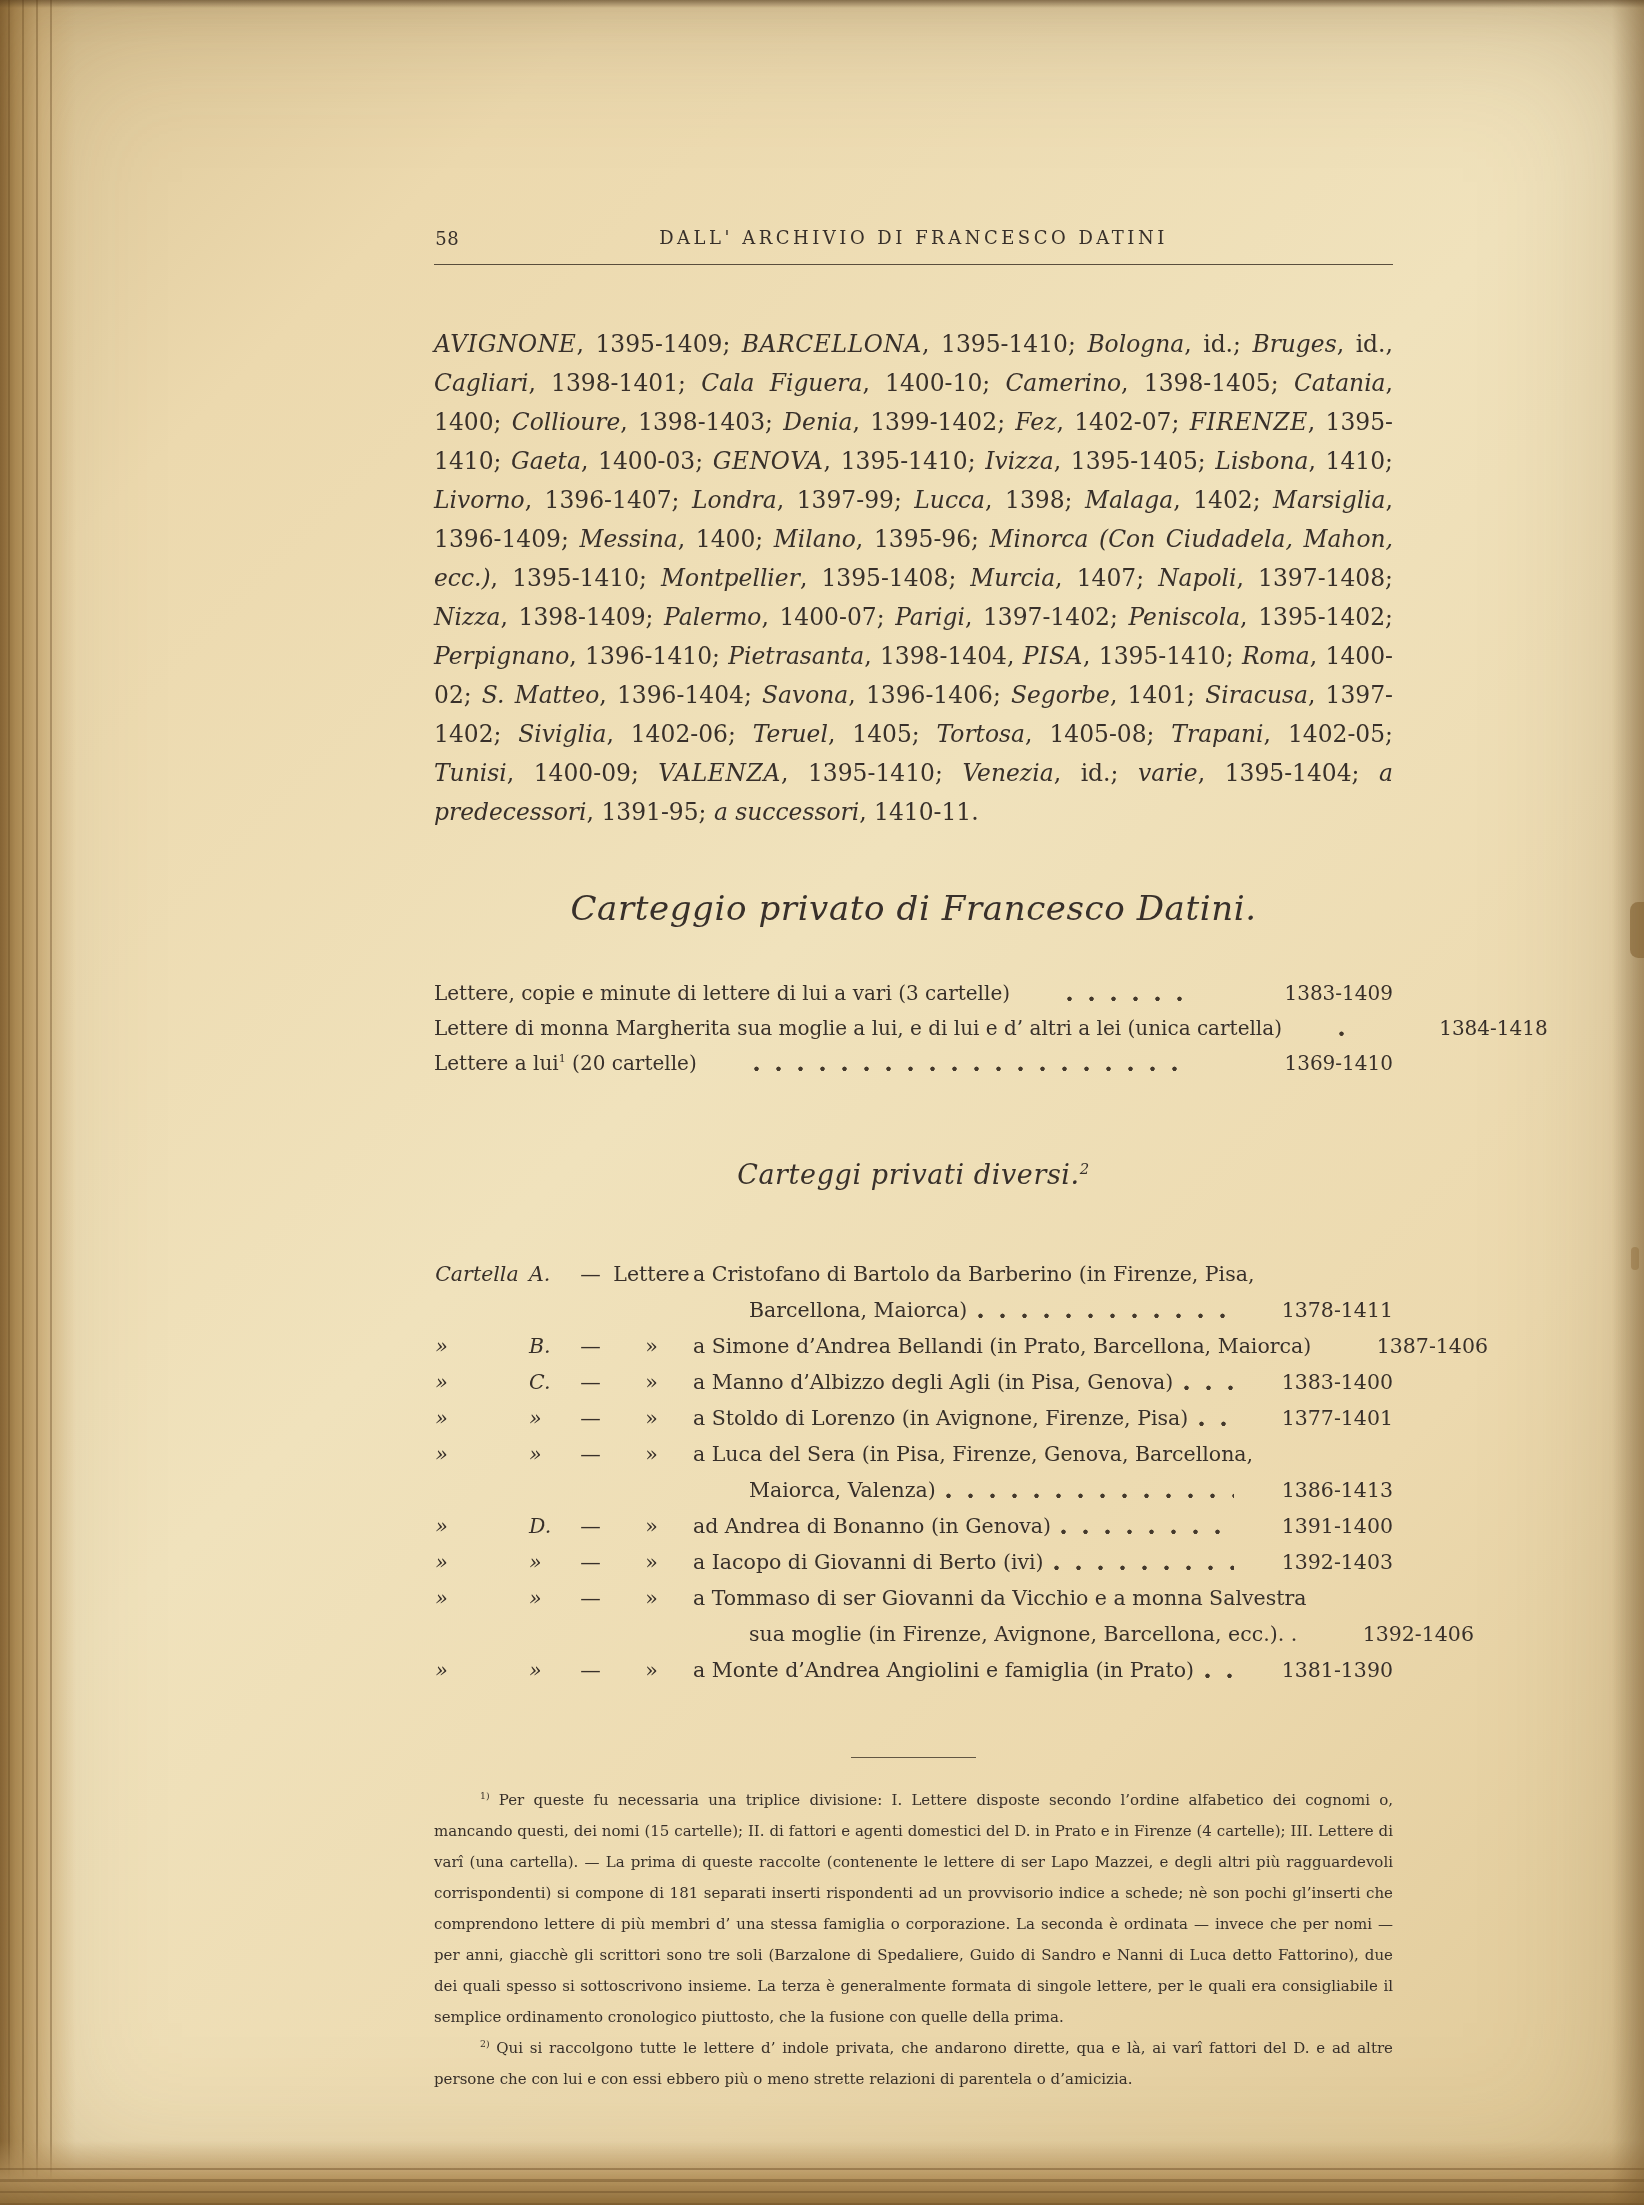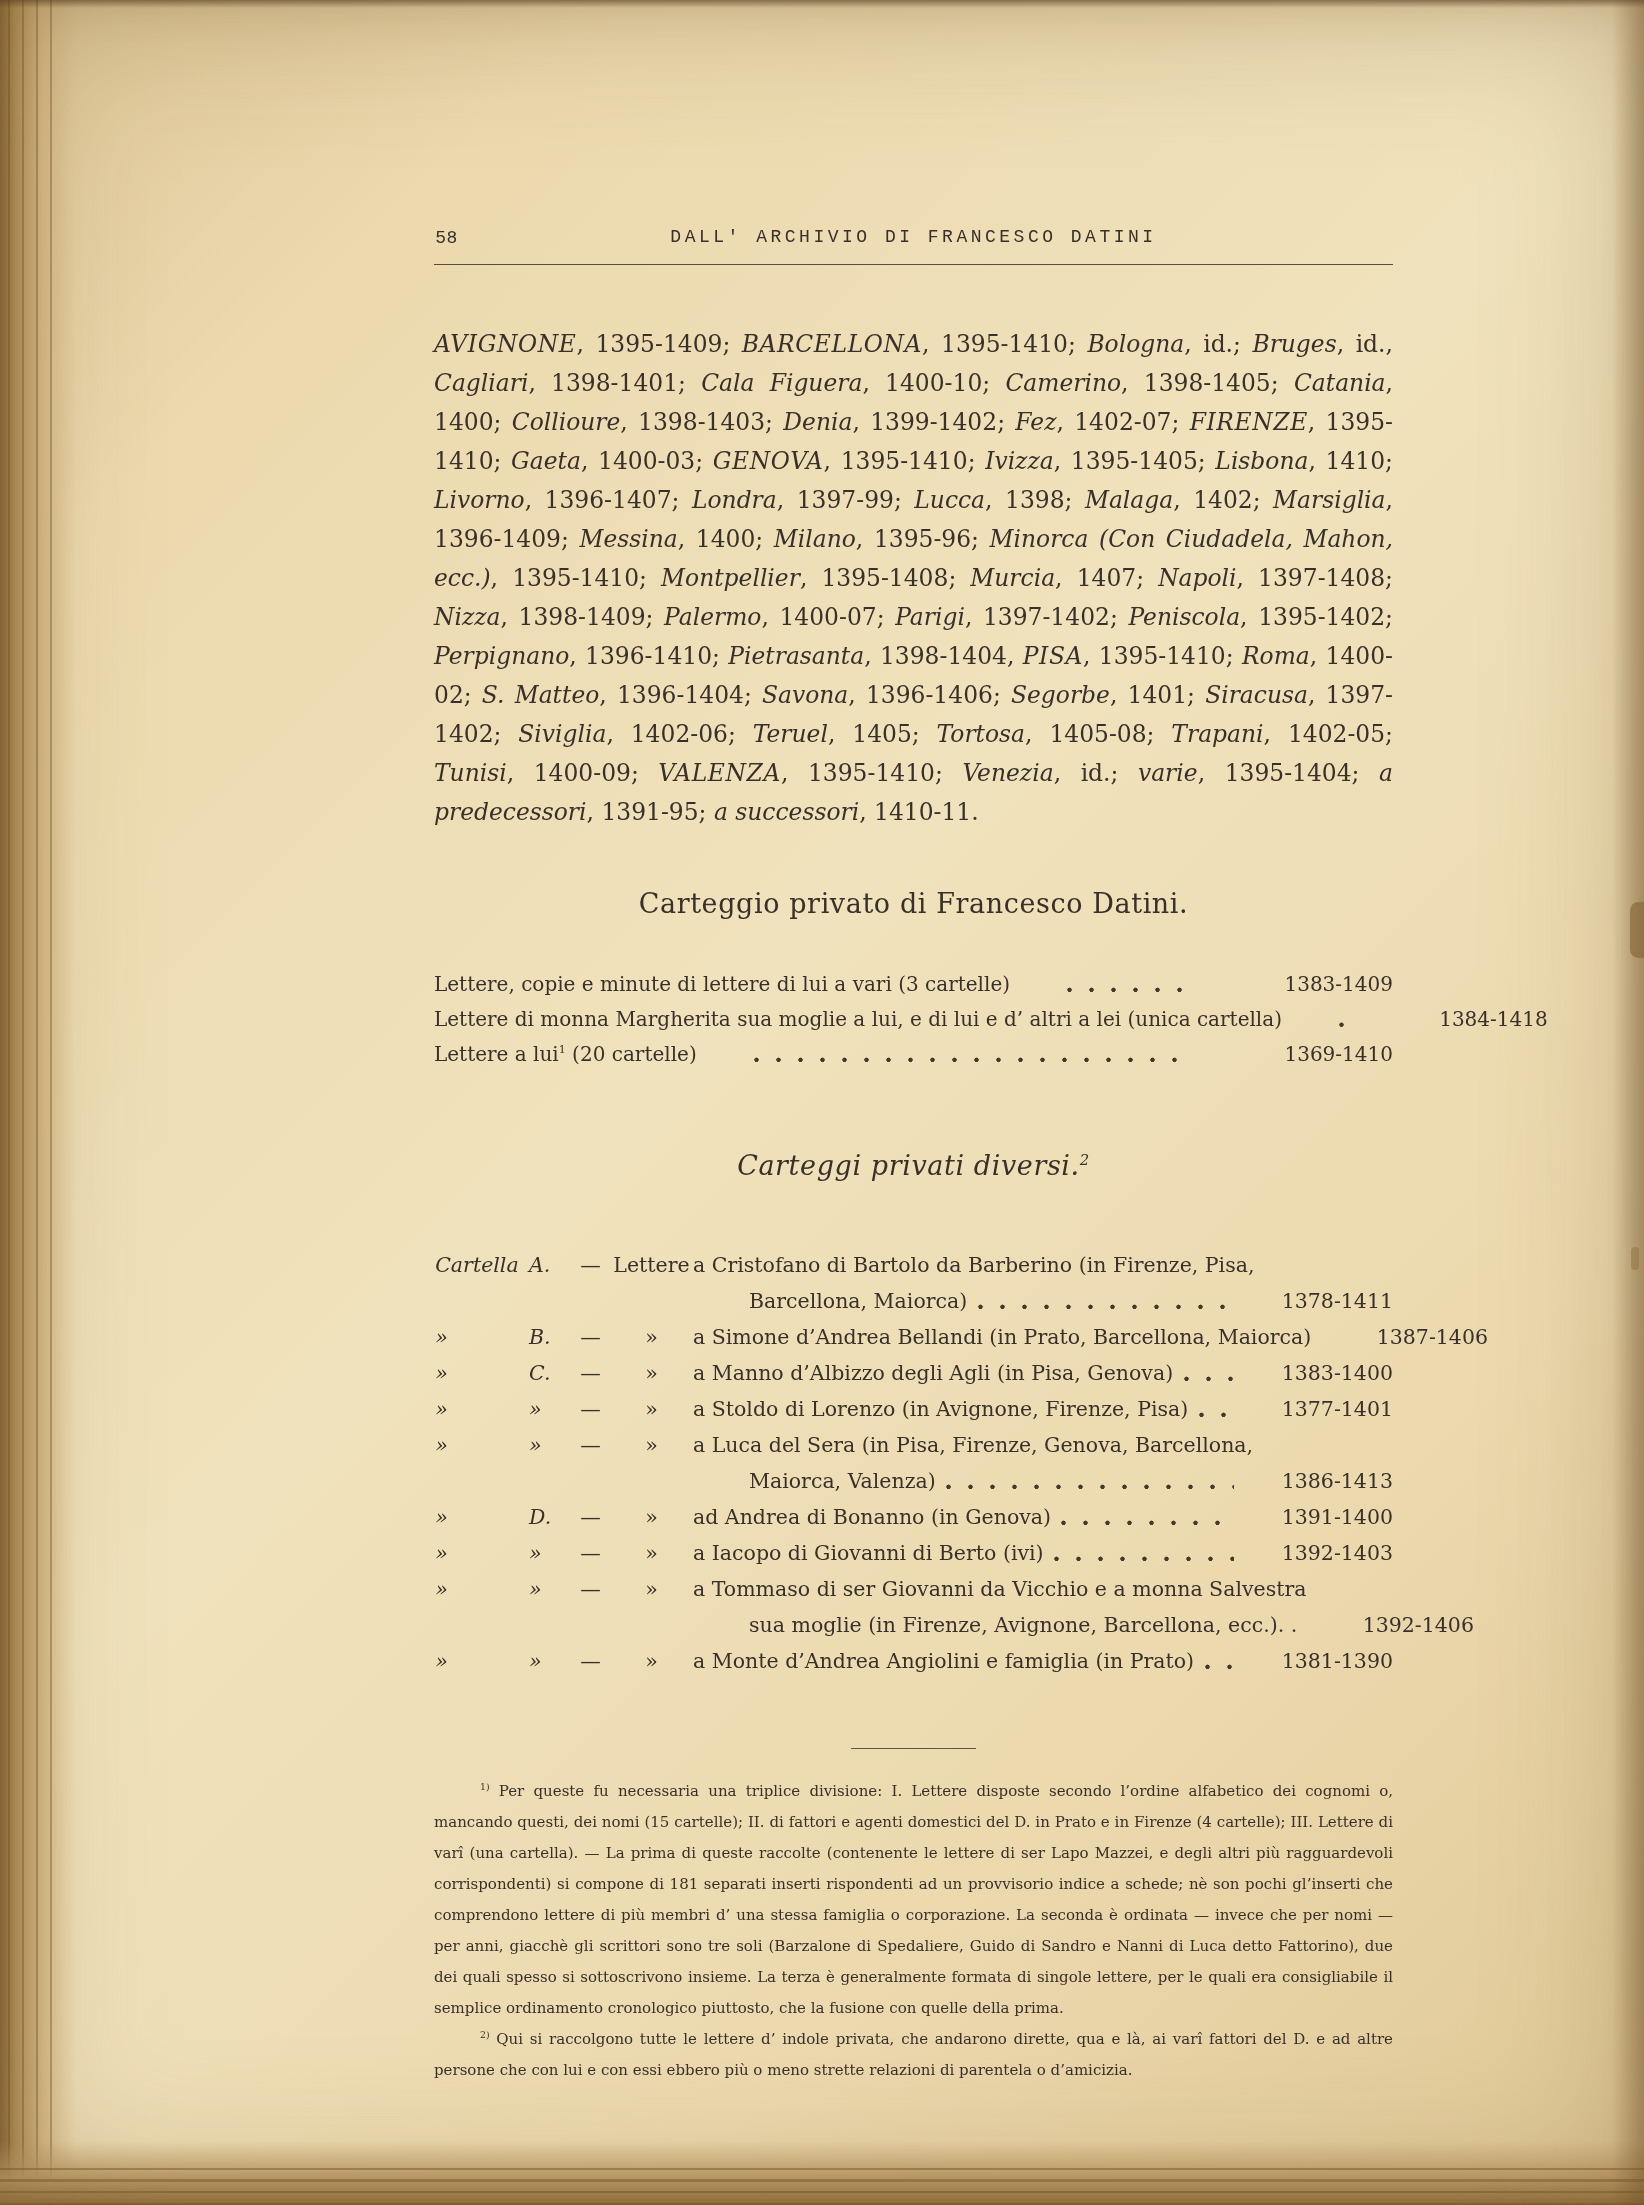--- a/index.html
+++ b/index.html
@@ -26,32 +26,32 @@
     background:linear-gradient(270deg,rgba(110,80,40,.45),rgba(0,0,0,0));}
   .edge-top{position:absolute;left:0;right:0;top:0;height:8.2px;
     background:linear-gradient(180deg,rgba(58,38,18,.55),rgba(0,0,0,0));}
   .blemish{position:absolute;right:0;top:902px;width:15px;height:56px;
     background:#8a6a3a;border-radius:8.2px 0 0 8.2px;opacity:.65;}
   .blemish2{position:absolute;right:5.9px;top:1247px;width:8.2px;height:23.4px;
     background:#9a7845;border-radius:4.7px;opacity:.5;}
 
   
   .sheet{position:absolute;left:434px;top:227px;width:959px;}
-  .phead{position:relative;height:29px;font-size:18px;letter-spacing:0.6px;font-family:Liberation Mono, monospace;}
+  .phead{position:relative;height:29px;font-size:18px;letter-spacing:0.6px;}
   .pnum{position:absolute;left:1.2px;top:1.2px;}
   .ptitle{display:block;text-align:center;letter-spacing:3.5px;}
   .prule{border:none;border-top:1.8px solid rgba(62,52,40,.85);margin:8.2px 0 0 0;}
 
   .archive-par{margin:60px 0 0 0;font-size:23.4px;line-height:39px;text-align:justify;}
   .archive-par .city{font-style:italic;}
   .archive-par .caps{letter-spacing:0.6px;}
   .archive-par .yrs{font-style:normal;}
 
   h2{font-weight:normal;margin:0;}
-  .sec1{margin-top:56px;text-align:center;font-size:27px;letter-spacing:0.6px;}
+  .sec1{margin-top:56px;text-align:center;font-style:italic;font-size:34px;letter-spacing:0.6px;}
   .sec2{margin-top:78px;text-align:center;font-style:italic;font-size:27px;letter-spacing:0.6px;}
   .sec2 sup, .lab sup{font-size:.55em;line-height:0;}
 
   .leader-list{margin-top:48px;font-size:20px;}
   .lrow{display:flex;align-items:flex-end;line-height:35px;gap:47px;}
   .lab{white-space:nowrap;}
   .ldate{white-space:nowrap;margin-left:42px;}
   .dots{flex:1 1 auto;min-width:5.9px;height:8.8px;margin:0 5.9px 8.2px 9.4px;align-self:flex-end;
     background-image:radial-gradient(circle at 3.5px 4.7px,#44392c 1.9px,rgba(0,0,0,0) 2.5px);
     background-size:22px 8.8px;background-repeat:repeat-x;}

